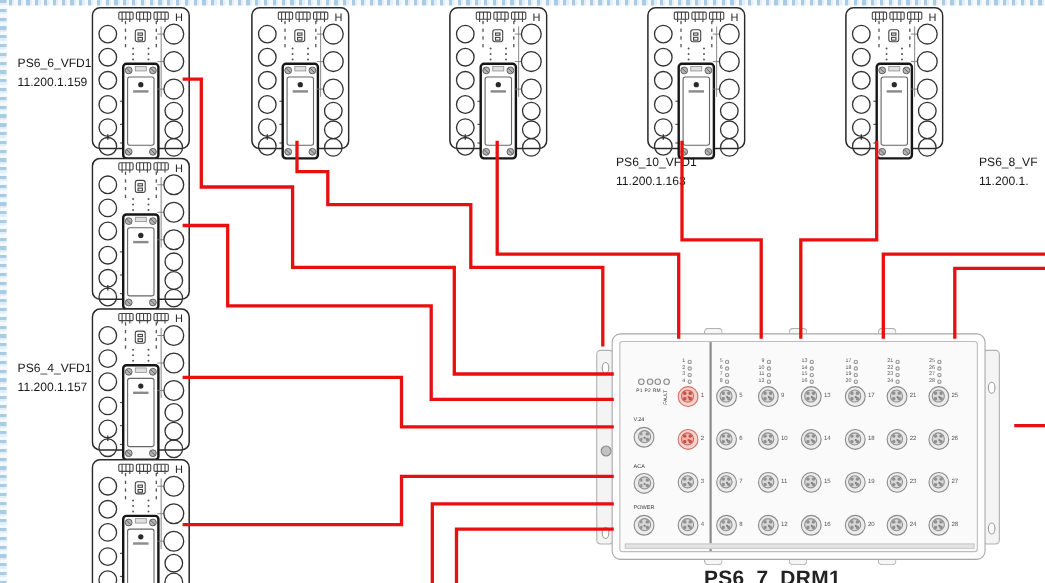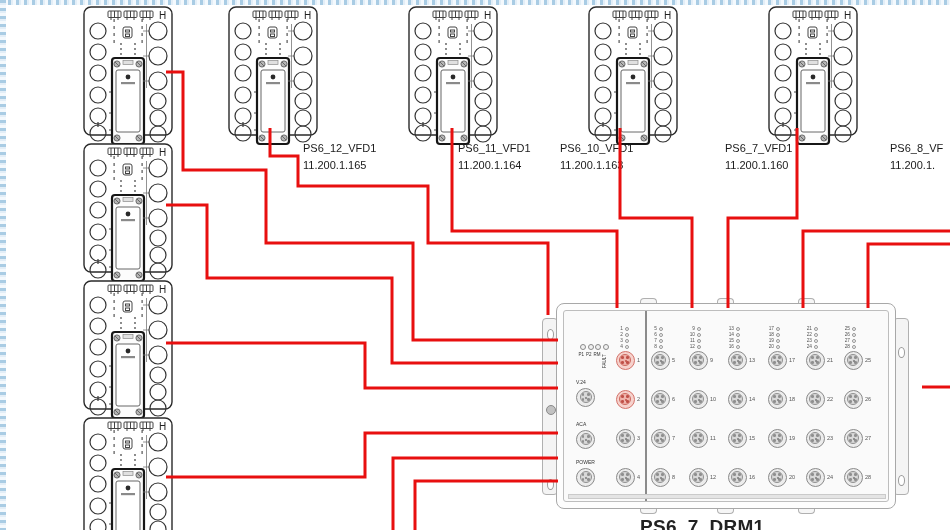--- a/index.html
+++ b/index.html
@@ -825,35 +825,31 @@
       <circle cx="75" cy="25" r="9"></circle>
           <circle cx="75" cy="50" r="9"></circle>
           <circle cx="75" cy="75" r="9"></circle>
       <circle cx="75" cy="95" r="8"></circle>
           <circle cx="75" cy="112" r="8"></circle>
           <circle cx="75" cy="128" r="8"></circle>
     </g>
   </svg>
 </div>
 
-  <div class="devlabel" style="left:303px;top:140px">
-    <div>PS6_12_VFD1</div>
-      <div>11.200.1.165</div>
+  <div class="devlabel" style="left:16px;top:50px">
+    <div>PS6_6_VFD1</div>
+      <div>11.200.1.159</div>
     </div>
-  <div class="devlabel" style="left:458px;top:140px">
-    <div>PS6_11_VFD1</div>
-      <div>11.200.1.164</div>
+  <div class="devlabel" style="left:16px;top:327px">
+    <div>PS6_4_VFD1</div>
+      <div>11.200.1.157</div>
     </div>
   <div class="devlabel" style="left:560px;top:140px">
     <div>PS6_10_VFD1</div>
       <div>11.200.1.163</div>
-    </div>
-  <div class="devlabel" style="left:725px;top:140px">
-    <div>PS6_7_VFD1</div>
-      <div>11.200.1.160</div>
     </div>
   <div class="devlabel" style="left:890px;top:140px">
     <div>PS6_8_VF</div>
       <div>11.200.1.</div>
     </div>
 
   <div class="drm">
     <div class="tab t" style="left:100px"></div>
     <div class="tab t" style="left:177px"></div>
     <div class="tab t" style="left:258px"></div>

